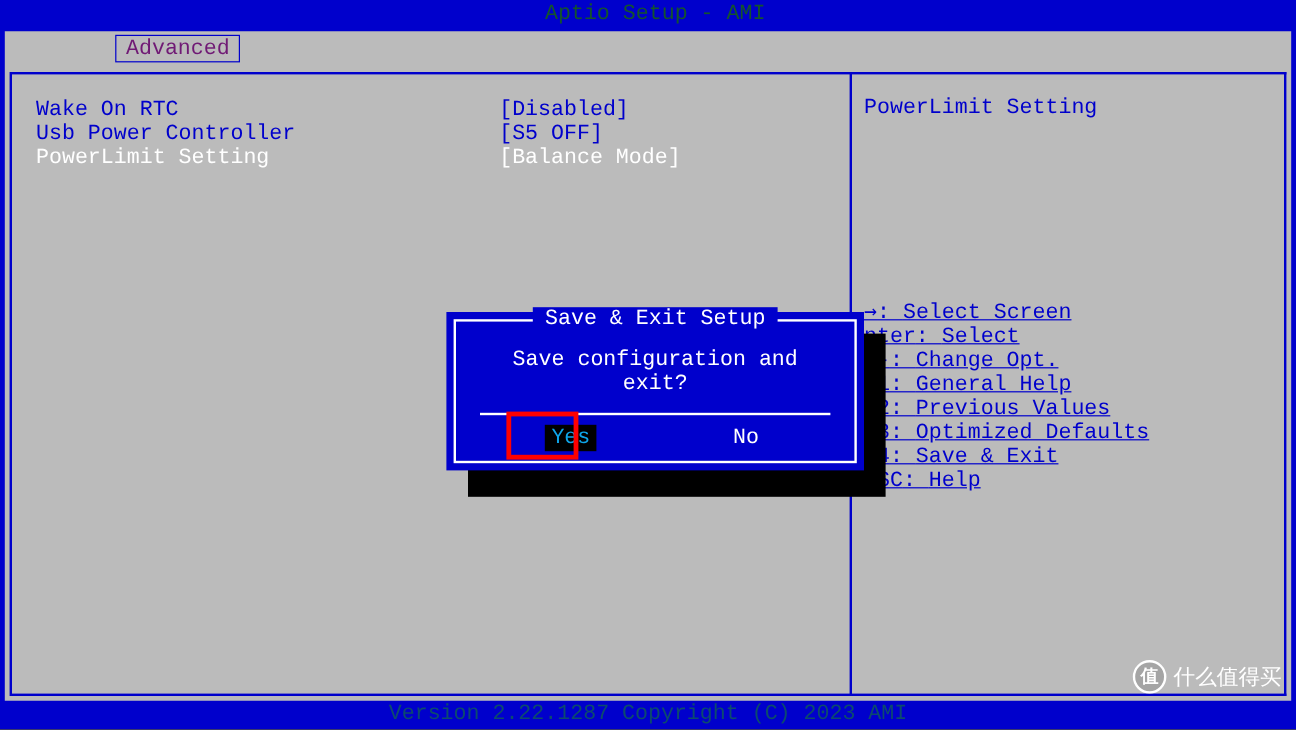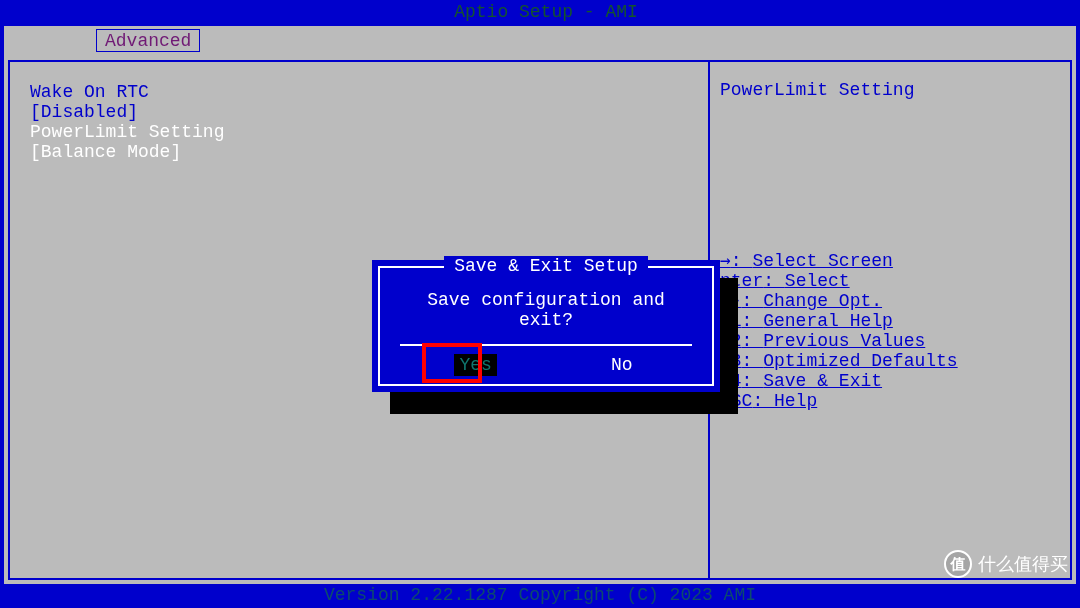--- a/index.html
+++ b/index.html
@@ -52,21 +52,20 @@
     width: 362px;
     border: 2px solid #0000cc;
     border-left: none;
     padding: 18px 10px;
     color: #0000cc;
     display: flex; flex-direction: column;
   }
   .setting-row {
     display: flex;
     white-space: pre;
-    flex-direction: column;
   }
   .setting-row .label { width: 386px; }
   .setting-row.selected .label,
   .setting-row.selected .value { color: #fff; }
   .help-sep { flex: 1; min-height: 40px; }
   .help-block { line-height: 20px; text-decoration: underline; }
   .help-row { white-space: pre; }
   .help-arrow { font-family: monospace; }
 
   .shadow {
@@ -102,21 +101,21 @@
     justify-content: space-around;
     border-top: 2px solid #fff;
     padding-top: 8px;
   }
   .dialog-btn {
     padding: 1px 5px;
     cursor: pointer;
   }
   .dialog-btn.selected {
     background: #000;
-    color: #0f766e;
+    color: #0ea5e9;
   }
   .red-box {
     position: absolute;
     border: 4px solid #ff0000;
     pointer-events: none;
   }
   .footer {
     position: absolute;
     left: 0; right: 0; bottom: -23px;
     height: 22px;
@@ -149,20 +148,24 @@
 
   <div class="menu-tabs">
     <div class="menu-tab">Advanced</div>
   </div>
 
   <div class="content">
     <div class="main-pane">
       <div class="setting-row">
         <span class="label">Wake On RTC</span>
         <span class="value">[Disabled]</span>
+      </div>
+      <div class="setting-row">
+        <span class="label">Usb Power Controller</span>
+        <span class="value">[S5 OFF]</span>
       </div>
       <div class="setting-row selected">
         <span class="label">PowerLimit Setting</span>
         <span class="value">[Balance Mode]</span>
       </div>
     </div>
 
     <div class="side-pane">
       <div>PowerLimit Setting</div>
       <div class="help-sep"></div>

